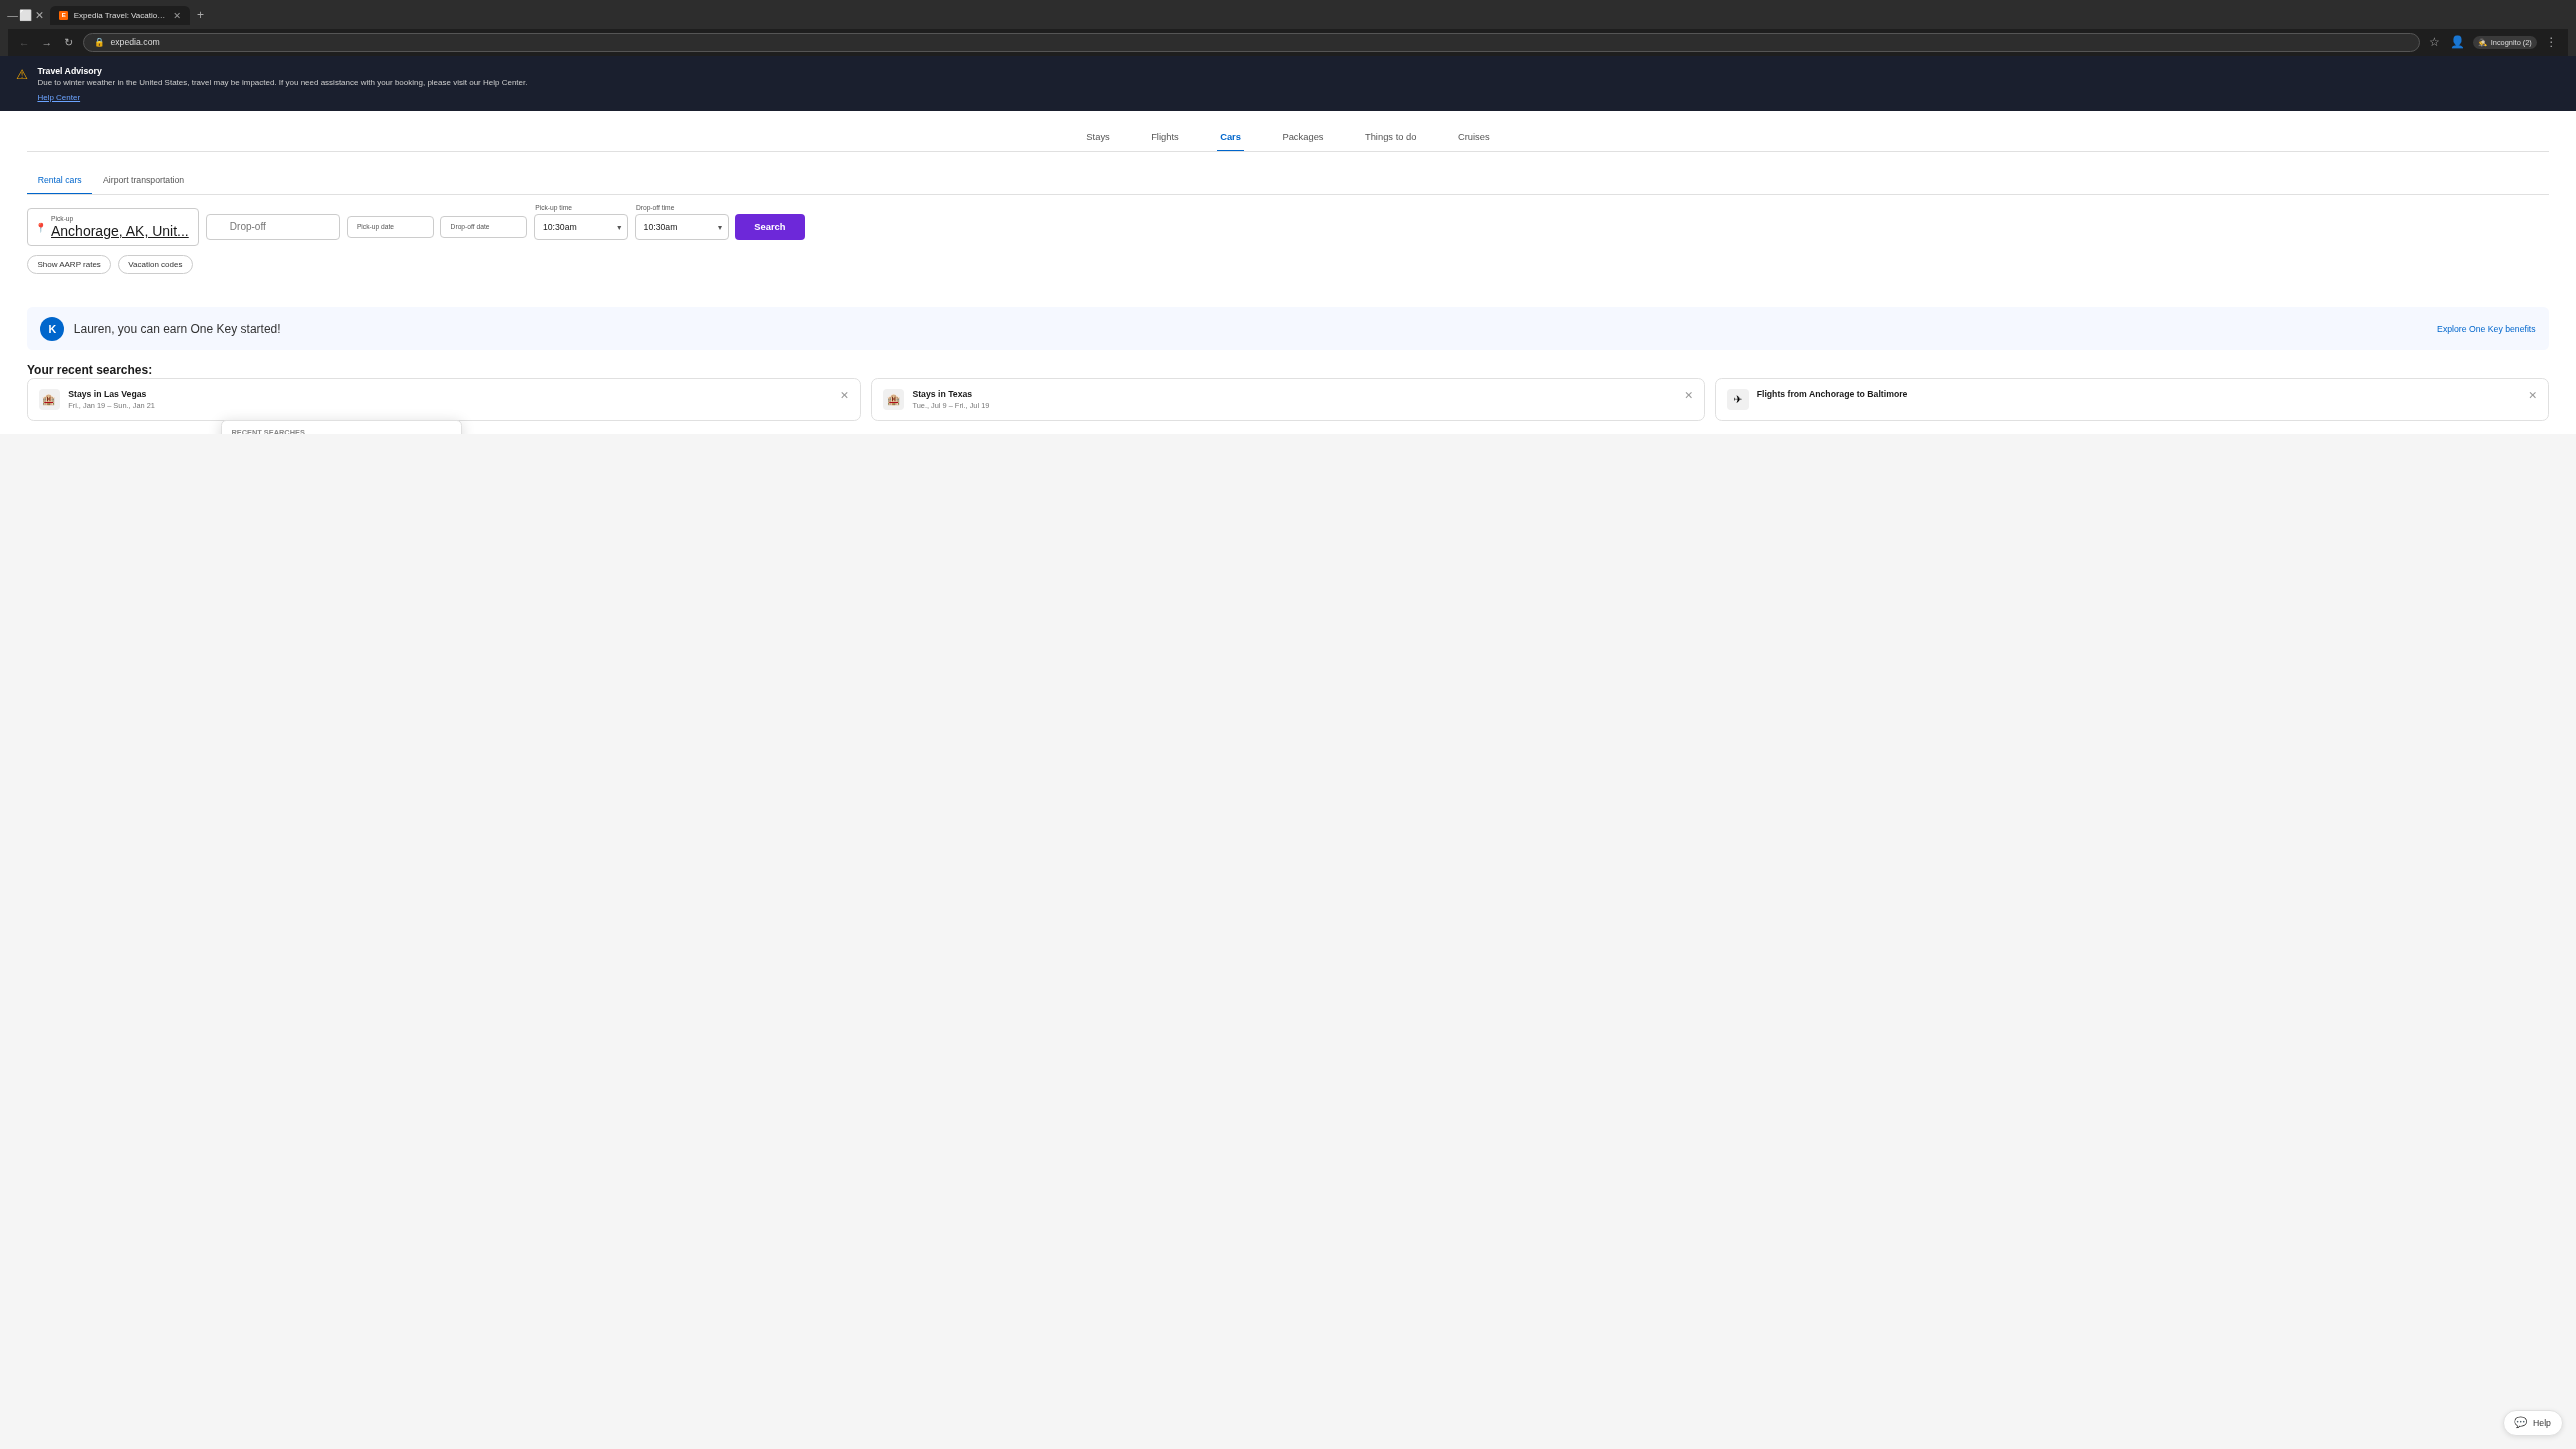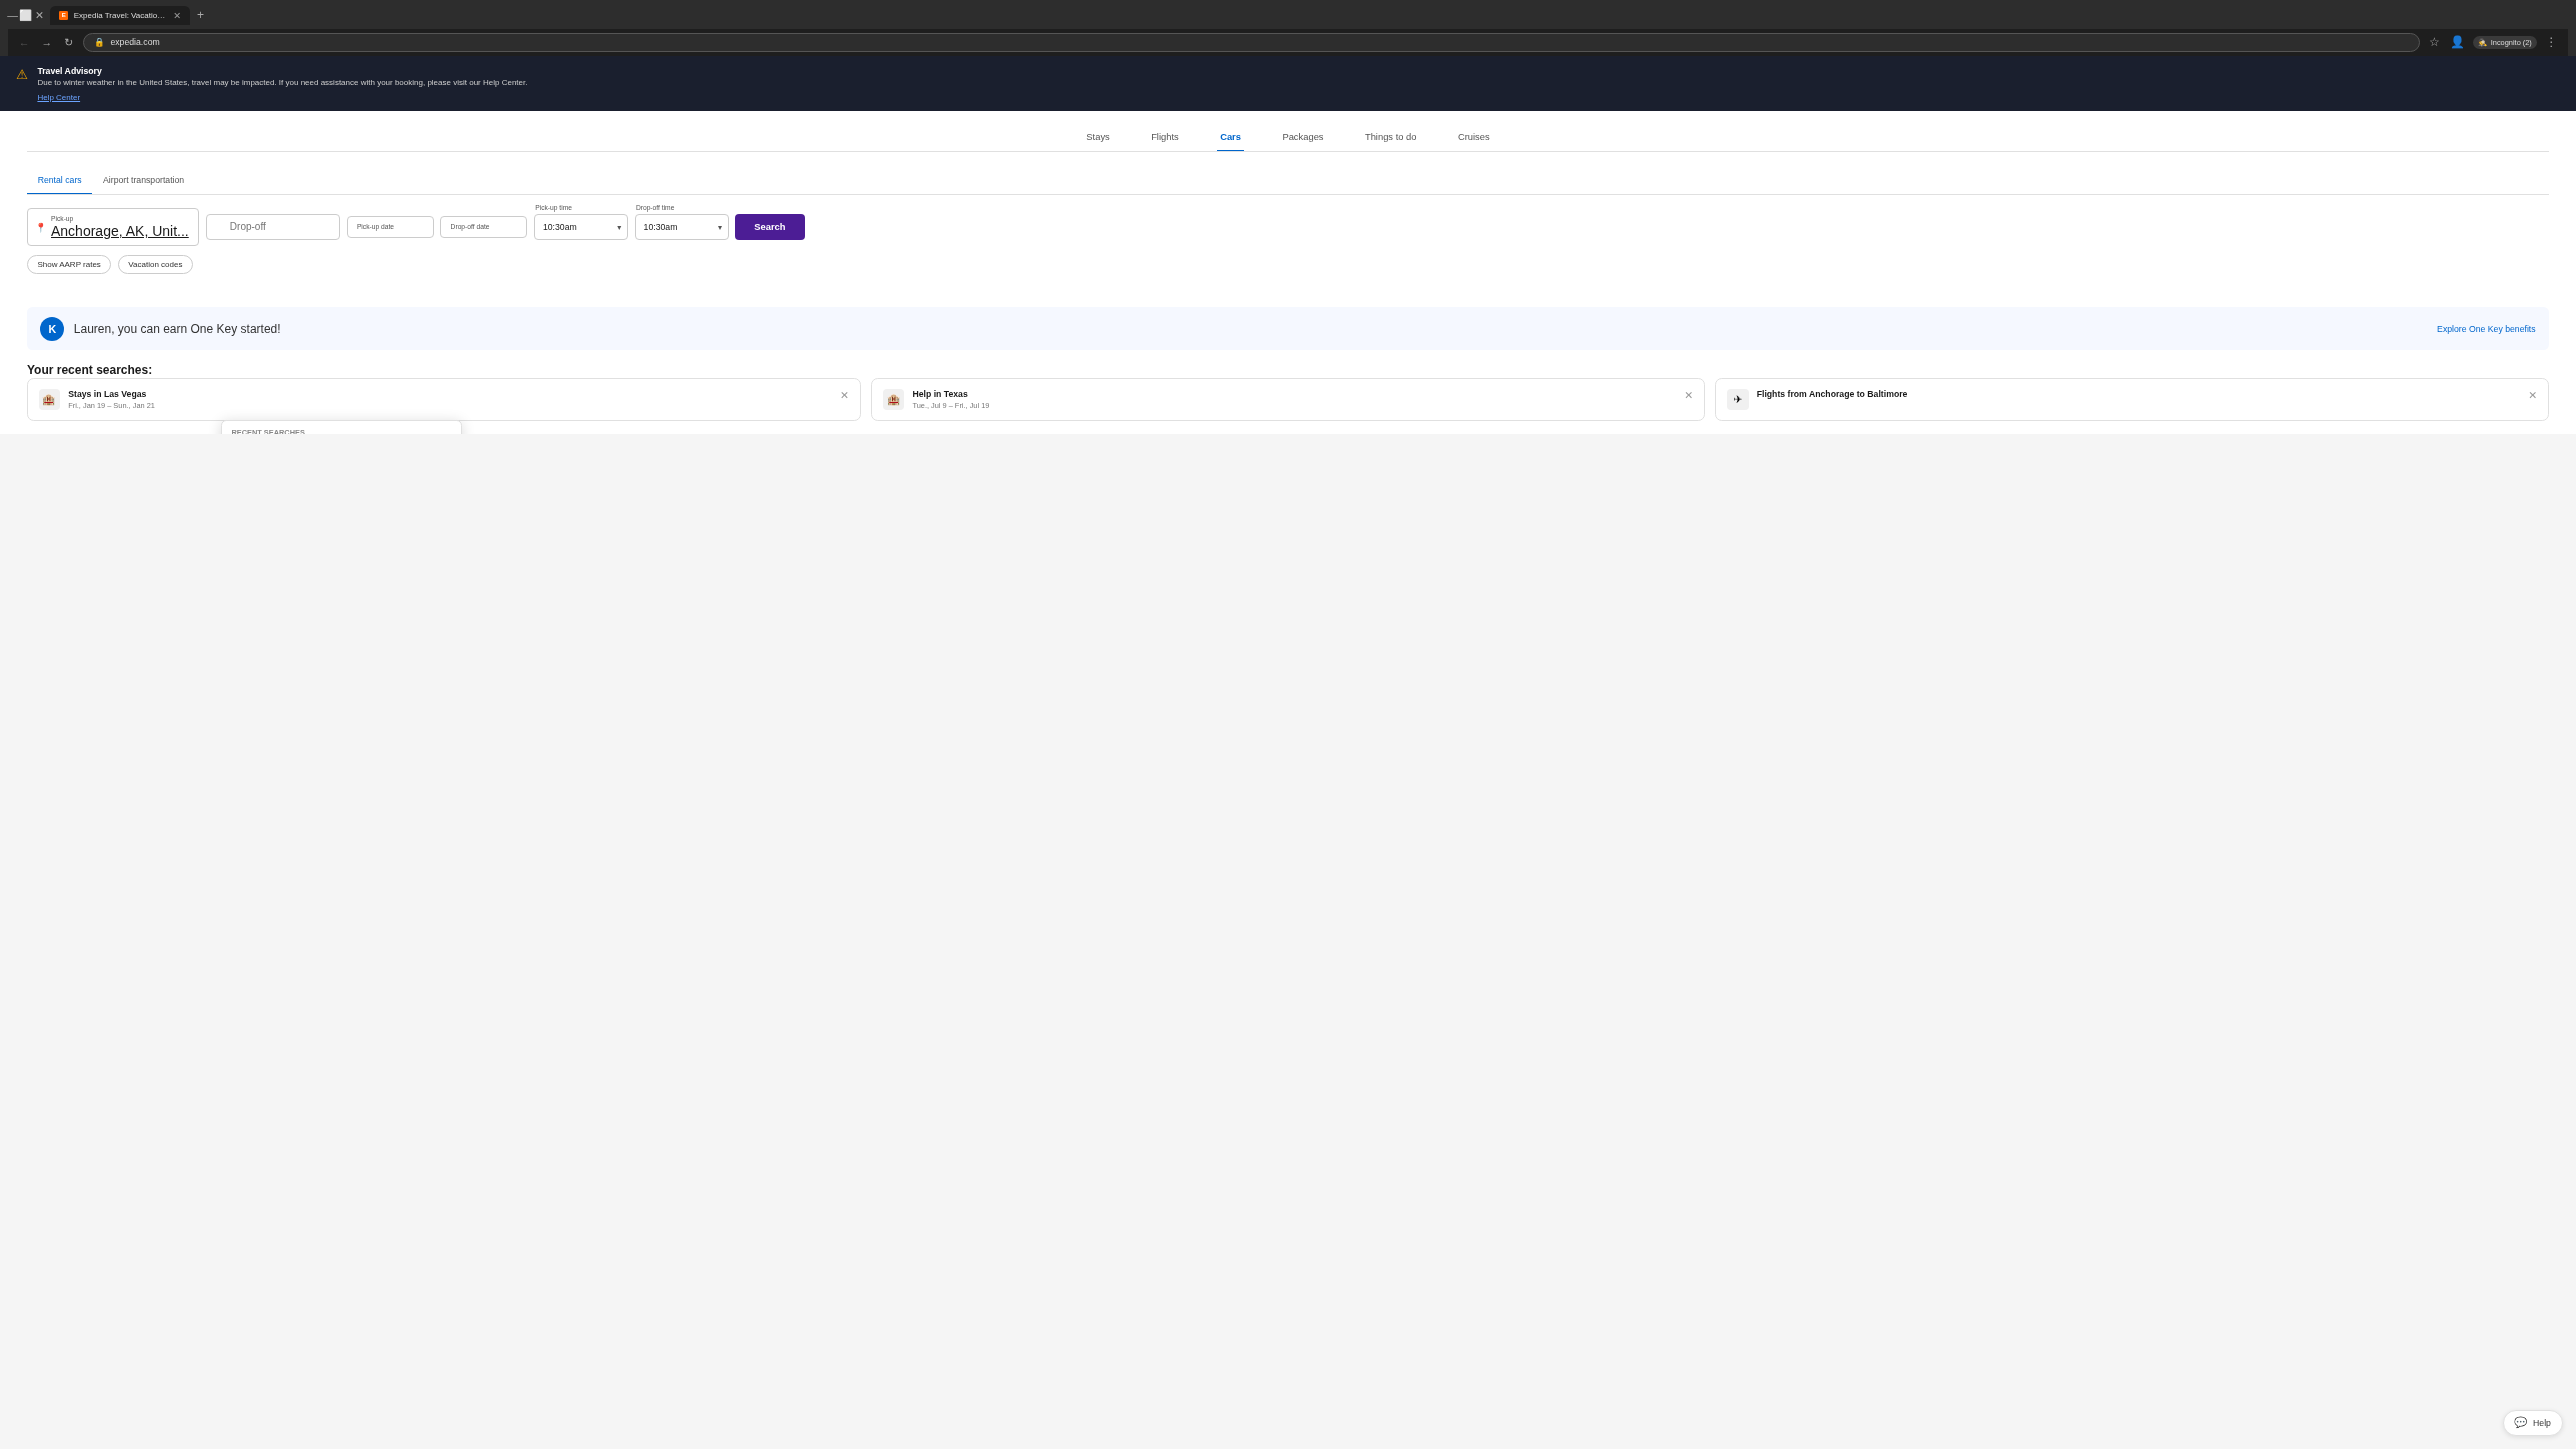--- a/index.html
+++ b/index.html
@@ -55,21 +55,21 @@
 
     
     .search-form { display: flex; align-items: center; gap: 6.7px; flex-wrap: nowrap; margin-bottom: 9.4px; }
     .input-group { position: relative; }
     .input-group .icon { position: absolute; left: 8px; top: 50%; transform: translateY(-50%); color: #555; font-size: 9.4px; }
     .form-input { border: 0.7px solid #ccc; border-radius: 4px; padding: 6.7px 9.4px 6.7px 23px; font-size: 8.7px; color: #1a1a1a; background: white; outline: none; cursor: pointer; }
     .dropoff-input { width: 134px; color: #888; }
     .time-select { border: 0.7px solid #ccc; border-radius: 4px; padding: 6.7px 20px 6.7px 8px; font-size: 8.7px; color: #1a1a1a; background: white; cursor: pointer; appearance: none; outline: none; width: 94px; }
     .select-wrapper { position: relative; }
     .select-wrapper::after { content: '▾'; position: absolute; right: 6.7px; top: 50%; transform: translateY(-50%); color: #555; font-size: 8px; pointer-events: none; }
-    .search-btn { background: #4c1d95; color: white; border: none; border-radius: 4px; padding: 7.4px 19px; font-size: 9.4px; font-weight: 600; cursor: pointer; white-space: nowrap; }
+    .search-btn { background: #6d28d9; color: white; border: none; border-radius: 4px; padding: 7.4px 19px; font-size: 9.4px; font-weight: 600; cursor: pointer; white-space: nowrap; }
 
     
     .extra-options { display: flex; gap: 6.7px; flex-wrap: wrap; }
     .option-pill { border: 0.7px solid #ccc; border-radius: 13.4px; padding: 4px 9.4px; font-size: 8px; color: #333; cursor: pointer; background: white; }
 
     
     .dropdown-overlay { position: absolute; background: white; border: 0.7px solid #e0e0e0; border-radius: 5.4px; box-shadow: 0 2.7px 13.4px rgba(0,0,0,0.15); z-index: 100; width: 241px; top: 309px; left: 221px; }
     .dropdown-header { padding: 6.7px 9.4px 4px; color: #888; font-size: 7.4px; font-weight: 600; text-transform: uppercase; }
     .dropdown-item { display: flex; align-items: center; gap: 8px; padding: 8px 9.4px; cursor: pointer; }
     .dropdown-item-icon { color: #777; font-size: 10.7px; flex-shrink: 0; }
@@ -256,21 +256,21 @@
         <div class="card-icon">🏨</div>
         <div class="card-content">
           <div class="card-title">Stays in Las Vegas</div>
           <div class="card-dates">Fri., Jan 19 – Sun., Jan 21</div>
         </div>
         <span class="card-close">✕</span>
       </div>
       <div class="recent-card">
         <div class="card-icon">🏨</div>
         <div class="card-content">
-          <div class="card-title">Help in Texas</div>
+          <div class="card-title">Stays in Texas</div>
           <div class="card-dates">Tue., Jul 9 – Fri., Jul 19</div>
         </div>
         <span class="card-close">✕</span>
       </div>
       <div class="recent-card">
         <div class="card-icon">✈</div>
         <div class="card-content">
           <div class="card-title">Flights from Anchorage to Baltimore</div>
           <div class="card-dates"></div>
         </div>

